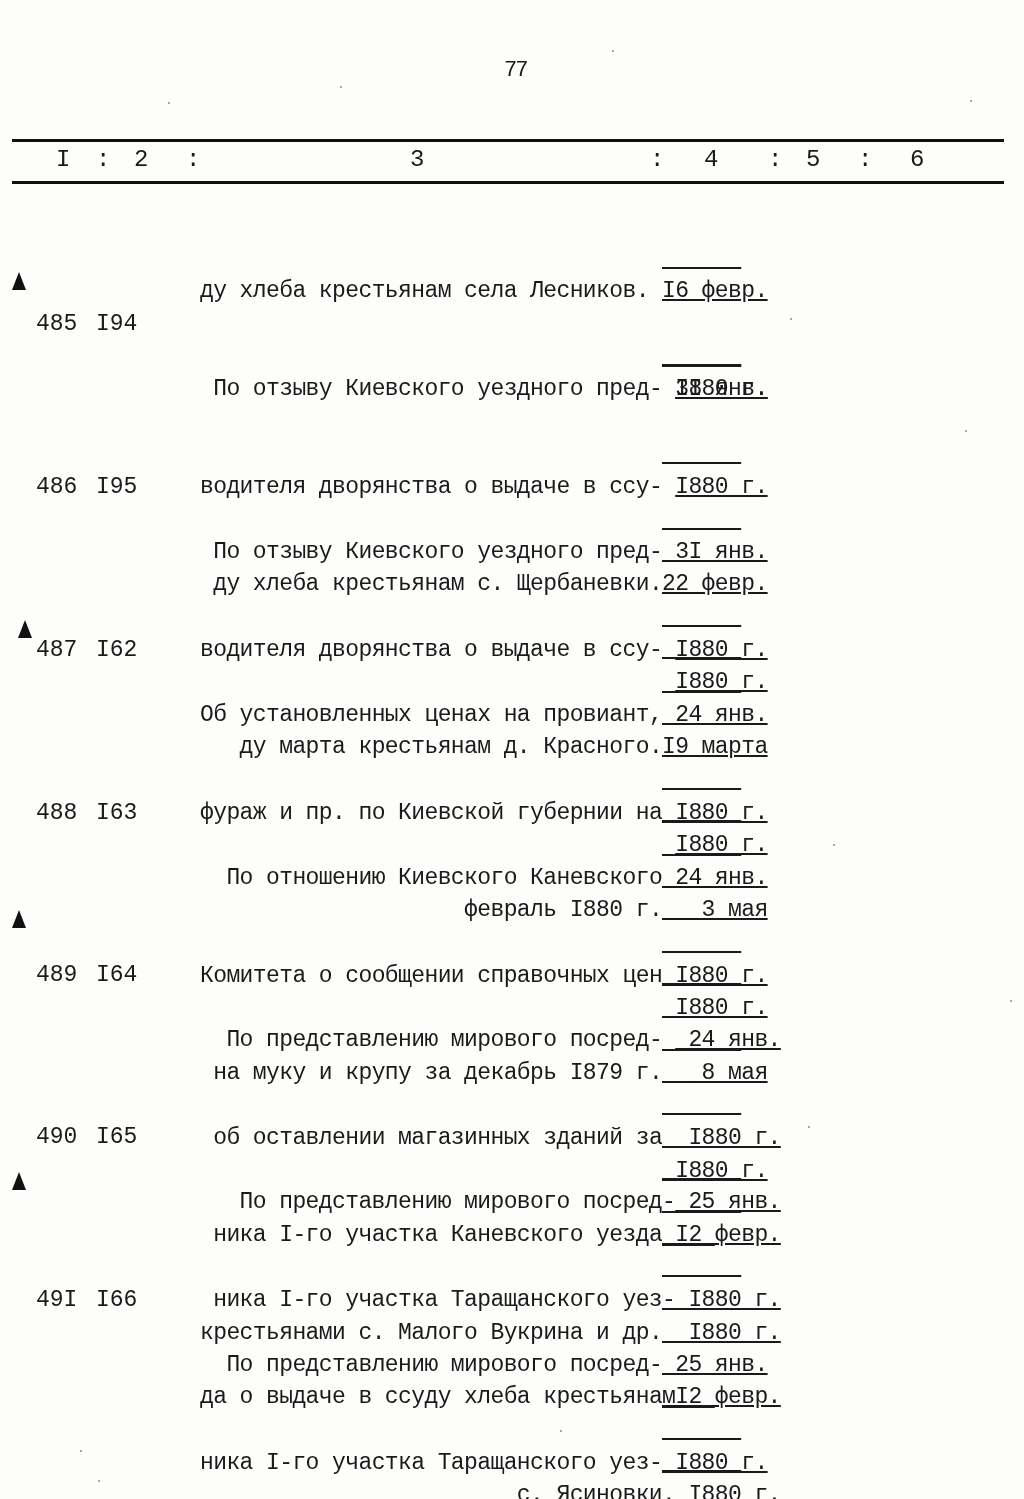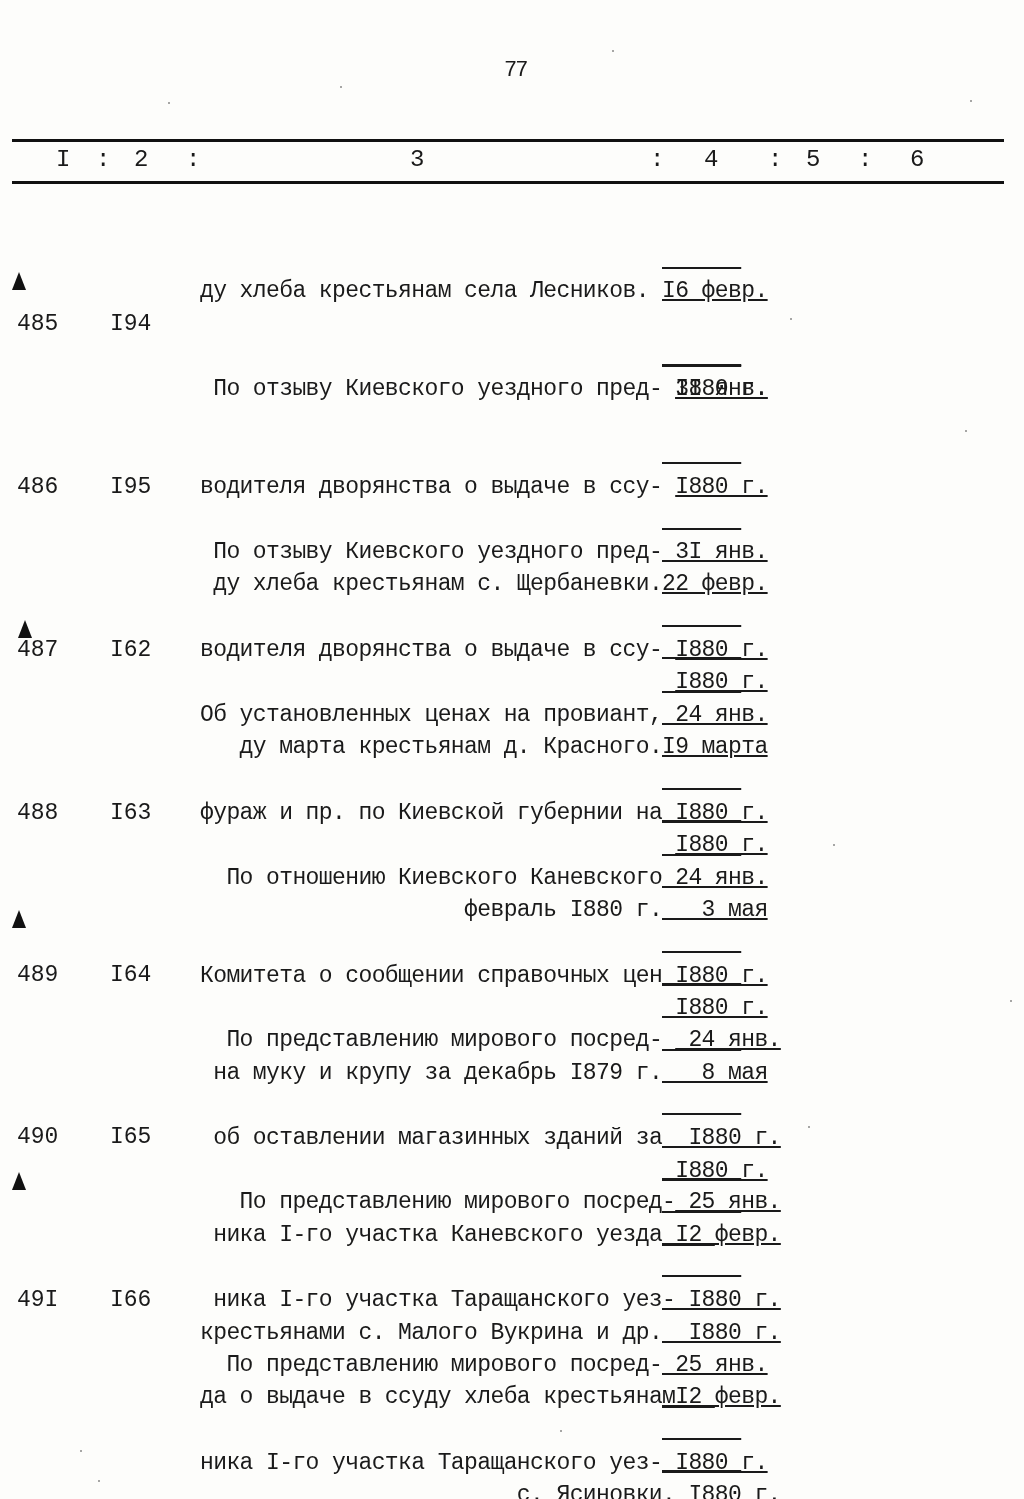--- a/index.html
+++ b/index.html
@@ -53,26 +53,26 @@
     }
     .entry {
       position: absolute;
       left: 0;
       width: 1024px;
       font-size: 23px;
       line-height: 32.5px;
     }
     .entry .num {
       position: absolute;
-      left: 17px;
+      left: 36px;
       top: 0;
     }
     .entry .sheet {
       position: absolute;
-      left: 110px;
+      left: 96px;
       top: 0;
     }
     .entry .desc {
       position: absolute;
       left: 200px;
       top: 0;
       white-space: pre;
       letter-spacing: -0.6px;
     }
     .entry .dates {

